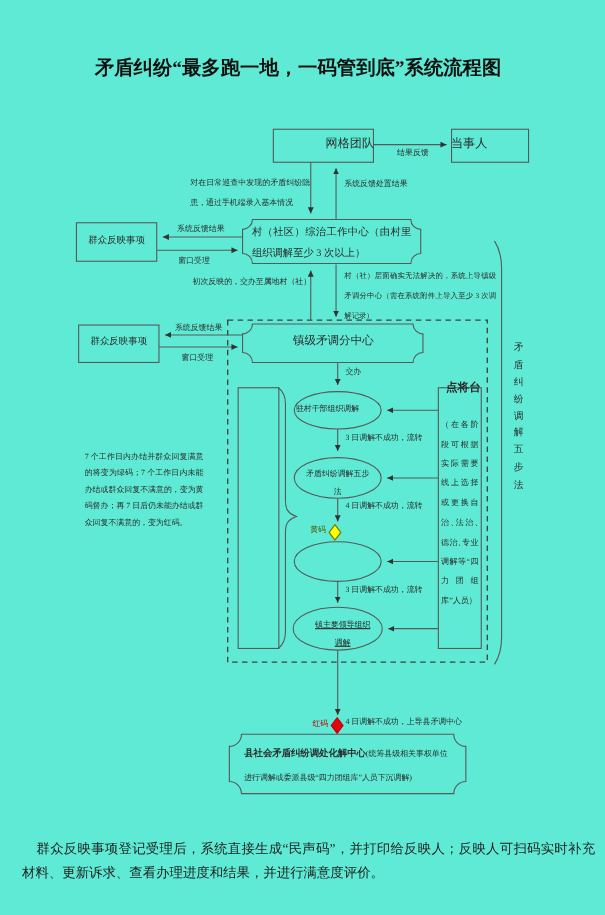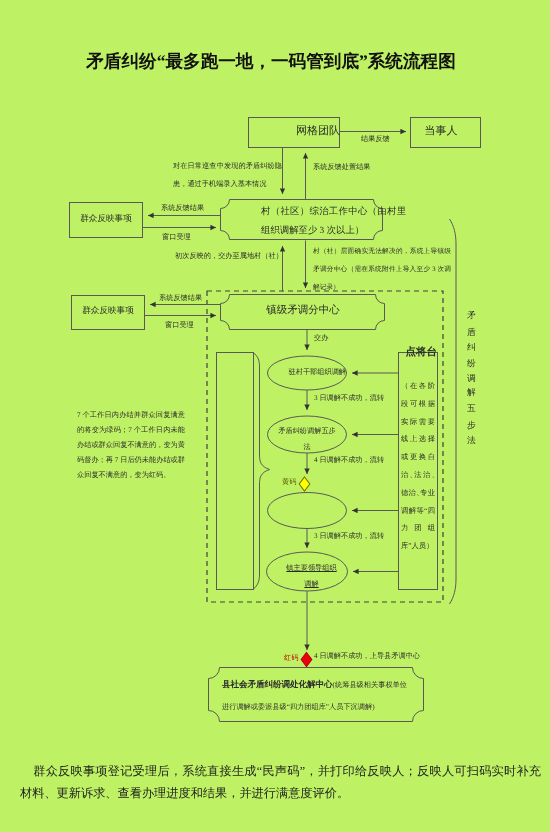--- a/index.html
+++ b/index.html
@@ -1,18 +1,18 @@
 <!DOCTYPE html>
 <html><head>
 <meta charset="utf-8">
 <style>
   html,body{margin:0;padding:0;background:#ffffff;}
   *{-webkit-font-smoothing:antialiased;text-rendering:geometricPrecision;}
   body{width:550px;height:832px;overflow:hidden;font-family:"Liberation Serif",serif;color:#1a1a1a;}
-  #page{position:relative;width:550px;height:832px;background:#bef264;}
+  #page{position:relative;width:550px;height:832px;background:#5eead4;}
   #title{position:absolute;left:-4px;top:50px;width:550px;text-align:center;
     font-family:"Liberation Serif",serif;font-weight:bold;font-size:17.6px;letter-spacing:0px;color:#111;}
   svg#flow{position:absolute;left:0;top:0;width:550px;height:832px;}
   .np{font-style:normal;display:inline-block;width:3.6px;overflow:visible;}
   .lbl{position:absolute;font-family:"Liberation Serif",serif;color:#2b2b2b;white-space:nowrap;}
   #footer{position:absolute;left:20px;top:760px;width:521px;
     font-family:"Liberation Serif",serif;font-size:12.2px;line-height:22px;color:#1d1d1d;text-align:justify;}
   #footer .ind{display:inline-block;width:13px;}
 </style>
 </head>
@@ -79,26 +79,26 @@
       <line x1="307" y1="667" x2="307" y2="667"></line>
 
       <path d="M398.5,373 L352,373" marker-end="url(#ah)"></path>
       <path d="M398.5,434.5 L352,434.5" marker-end="url(#ah)"></path>
       <path d="M398.5,510.5 L352,510.5" marker-end="url(#ah)"></path>
       <path d="M398.5,571.5 L353,571.5" marker-end="url(#ah)"></path>
     </g>
   </svg>
 
   <div class="lbl node" style="left:248px;top:124px;width:92px;text-align:right;font-size:11px;">网格团队</div>
-  <div class="lbl node" style="left:410px;top:124px;width:62px;text-align:center;font-size:11px;">当事人</div>
+  <div class="lbl node" style="left:410px;top:124px;width:62px;text-align:left;font-size:11px;">当事人</div>
   <div class="lbl node" style="left:69px;top:213px;width:74px;text-align:center;font-size:8.6px;">群众反映事项</div>
   <div class="lbl node" style="left:71px;top:305px;width:74px;text-align:center;font-size:8.6px;">群众反映事项</div>
-  <div class="lbl node multi" style="left:229px;top:203px;width:145px;font-size:9.4px;line-height:19px;white-space:normal;text-align:justify;margin-left:32px;">村（社区）综治工作中心（由村里组织调解至少 3 次以上）</div>
+  <div class="lbl node multi" style="left:229px;top:203px;width:145px;font-size:9.4px;line-height:19px;white-space:normal;text-align:justify;">村（社区）综治工作中心（由村里组织调解至少 3 次以上）</div>
   <div class="lbl node" style="left:221px;top:304px;width:164px;text-align:center;font-size:10.5px;">镇级矛调分中心</div>
-  <div class="lbl node" style="left:269px;top:368px;width:77px;text-align:right;font-size:7.2px;">驻村干部组织调解</div>
+  <div class="lbl node" style="left:269px;top:368px;width:77px;text-align:left;font-size:7.2px;">驻村干部组织调解</div>
   <div class="lbl node" style="left:277px;top:423px;width:60px;font-size:7.2px;line-height:16px;white-space:normal;text-align:center;">矛盾纠纷调解五步法</div>
   <div class="lbl node" style="left:285px;top:560px;width:53px;font-size:7.2px;line-height:16px;white-space:normal;text-align:center;text-decoration:underline;">镇主要领导组织调解</div>
   <div class="lbl" style="left:222px;top:673px;width:185px;white-space:normal;line-height:19px;text-align:justify;"><span style="font-size:8.6px;font-weight:bold;letter-spacing:-0.1px;">县社会矛盾纠纷调处化解中心</span><span style="font-size:7.2px;">(统筹县级相关事权单位进行调解或委派县级“四力团组库”人员下沉调解)</span></div>
   <div class="lbl" style="left:399px;top:346px;width:38px;text-align:right;font-size:10.5px;font-weight:bold;">点将台</div>
   <div class="lbl" style="left:401px;top:377px;width:34px;font-size:7.3px;line-height:17.8px;white-space:normal;text-align:justify;">（在各阶段可根据实际需要线上选择或更换自治<i class="np">、</i>法治<i class="np">、</i>德治<i class="np">、</i>专业调解等“四力团组库”人员）</div>
   <div class="lbl vert" style="left:467px;top:304px;height:230px;width:10px;font-size:8.8px;line-height:10px;writing-mode:vertical-rl;text-orientation:upright;letter-spacing:15.5px;white-space:nowrap;">矛盾纠纷调解五步法</div>
 
   <div class="lbl" style="left:361px;top:135px;font-size:7.2px;">结果反馈</div>
   <div class="lbl" style="left:313px;top:163px;font-size:7.2px;">系统反馈处置结果</div>
   <div class="lbl" style="left:173px;top:157px;width:109px;font-size:7.2px;line-height:18px;white-space:normal;text-align:justify;">对在日常巡查中发现的矛盾纠纷隐患，通过手机端录入基本情况</div>

